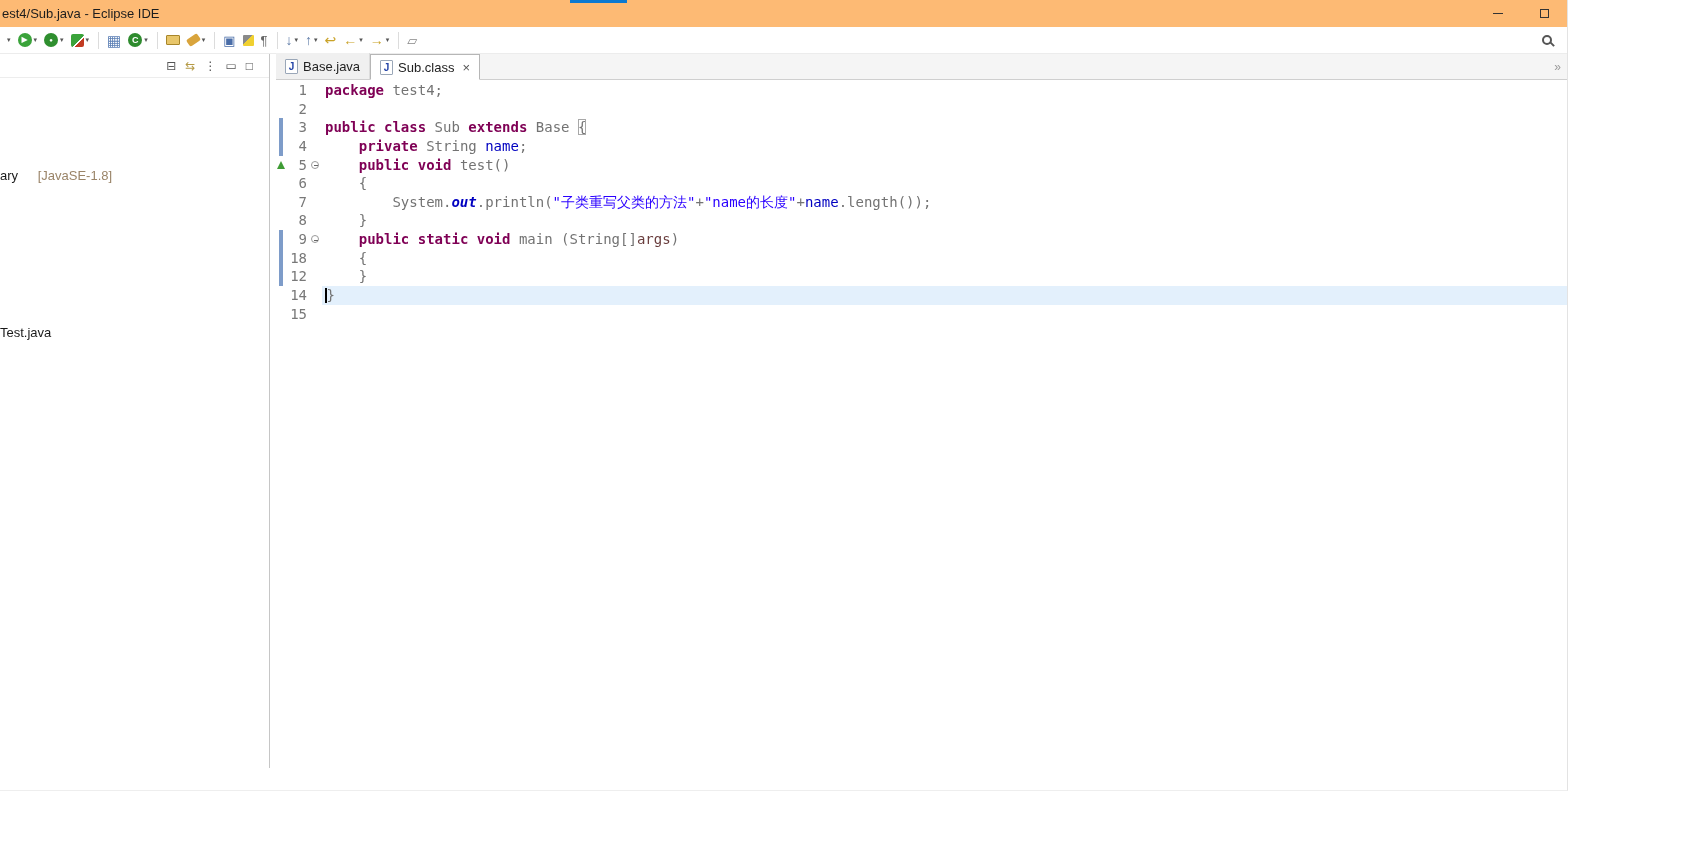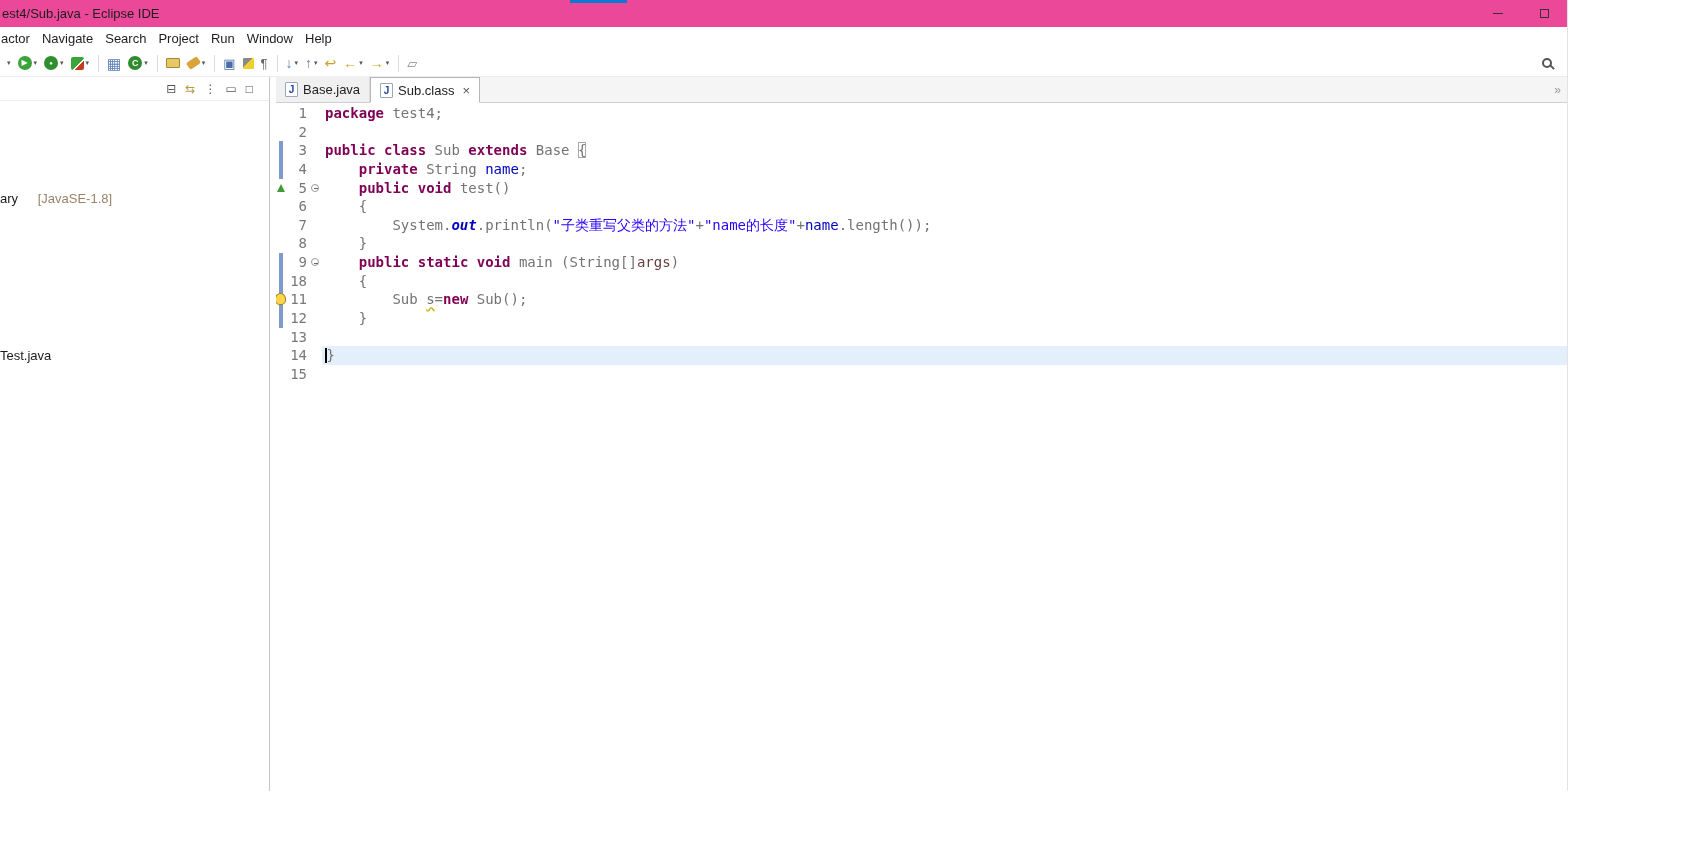--- a/index.html
+++ b/index.html
@@ -2,21 +2,21 @@
 <html><head>
 <meta charset="utf-8">
 <style>
   * { box-sizing: border-box; margin: 0; padding: 0; }
   html,body { width:1682px; height:847px; background:#fff; overflow:hidden;
               font-family:"Liberation Sans","DejaVu Sans",sans-serif; }
   .app { position:absolute; left:0; top:0; width:1568px; height:791px; background:#fff;
          border-right:1px solid #e3e3e3; border-bottom:1px solid #eee; }
 
   
-  .titlebar { position:relative; height:27px; background:#ec4899; }
+  .titlebar { position:relative; height:27px; background:#fdba74; }
   .top-accent { position:absolute; left:570px; top:0; width:57px; height:3px; }
   .win-title { position:absolute; left:2px; top:6px; font-size:13px; color:#1d1d1d; white-space:nowrap; }
   .winbtns { position:absolute; right:0; top:0; display:flex; height:27px; }
   .winbtn { width:46px; height:27px; display:flex; align-items:center; justify-content:center; }
   .min-glyph { width:10px; height:1px; background:#333; display:block; }
   .max-glyph { width:9px; height:9px; border:1px solid #333; display:block; }
 
   
   .menubar { display:flex; align-items:center; height:23px; font-size:13px; color:#1e1e1e; }
   .menu-item { padding:2px 6px; cursor:default; }
@@ -115,29 +115,20 @@
     <div class="winbtns">
       <div class="winbtn">
           <span class="min-glyph"></span>
         </div>
       <div class="winbtn">
           <span class="max-glyph"></span>
         </div>
     </div>
   </div>
 
-  <div class="menubar" id="menubar">
-      <span class="menu-item">actor</span>
-      <span class="menu-item">Navigate</span>
-      <span class="menu-item">Search</span>
-      <span class="menu-item">Project</span>
-      <span class="menu-item">Run</span>
-      <span class="menu-item">Window</span>
-      <span class="menu-item">Help</span>
-    </div>
 
   <div class="toolbar" id="toolbar">
       <span class="tbitem">
         <span class="tbcaret">▾</span>
       </span>
       <span class="tbitem">
         <span class="tbicon k-run">▶</span>
         <span class="tbcaret">▾</span>
       </span>
       <span class="tbitem">
@@ -241,22 +232,20 @@
           <div class="row"><span class="ann"></span><span class="num">1</span><span class="fold"></span><span class="codecell"><span class="seg kw">package</span><span class="seg pl"> test4;</span></span></div>
           <div class="row"><span class="ann"></span><span class="num">2</span><span class="fold"></span><span class="codecell"></span></div>
           <div class="row"><span class="ann"><span class="bar"></span></span><span class="num">3</span><span class="fold"></span><span class="codecell"><span class="seg kw">public</span><span class="seg pl"> </span><span class="seg kw">class</span><span class="seg pl"> Sub </span><span class="seg kw">extends</span><span class="seg pl"> Base </span><span class="seg pl bm">{</span></span></div>
           <div class="row"><span class="ann"><span class="bar"></span></span><span class="num">4</span><span class="fold"></span><span class="codecell"><span class="seg pl">    </span><span class="seg kw">private</span><span class="seg pl"> String </span><span class="seg fld">name</span><span class="seg pl">;</span></span></div>
           <div class="row"><span class="ann"><span class="override"></span></span><span class="num">5</span><span class="fold"><span class="foldcircle"></span></span><span class="codecell"><span class="seg pl">    </span><span class="seg kw">public</span><span class="seg pl"> </span><span class="seg kw">void</span><span class="seg pl"> test()</span></span></div>
           <div class="row"><span class="ann"></span><span class="num">6</span><span class="fold"></span><span class="codecell"><span class="seg pl">    {</span></span></div>
           <div class="row"><span class="ann"></span><span class="num">7</span><span class="fold"></span><span class="codecell"><span class="seg pl">        System.</span><span class="seg sf">out</span><span class="seg pl">.println(</span><span class="seg str">"子类重写父类的方法"</span><span class="seg pl">+</span><span class="seg str">"name的长度"</span><span class="seg pl">+</span><span class="seg fld">name</span><span class="seg pl">.length());</span></span></div>
           <div class="row"><span class="ann"></span><span class="num">8</span><span class="fold"></span><span class="codecell"><span class="seg pl">    }</span></span></div>
           <div class="row"><span class="ann"><span class="bar"></span></span><span class="num">9</span><span class="fold"><span class="foldcircle"></span></span><span class="codecell"><span class="seg pl">    </span><span class="seg kw">public</span><span class="seg pl"> </span><span class="seg kw">static</span><span class="seg pl"> </span><span class="seg kw">void</span><span class="seg pl"> main (String[]</span><span class="seg par">args</span><span class="seg pl">)</span></span></div>
           <div class="row"><span class="ann"><span class="bar"></span></span><span class="num">18</span><span class="fold"></span><span class="codecell"><span class="seg pl">    {</span></span></div>
-          <div class="row"><span class="ann"><span class="bar"></span><span class="bulb"></span></span><span class="num">11</span><span class="fold"></span><span class="codecell"><span class="seg pl">        Sub </span><span class="seg pl warn">s</span><span class="seg pl">=</span><span class="seg kw">new</span><span class="seg pl"> Sub();</span></span></div>
           <div class="row"><span class="ann"><span class="bar"></span></span><span class="num">12</span><span class="fold"></span><span class="codecell"><span class="seg pl">    }</span></span></div>
-          <div class="row"><span class="ann"></span><span class="num">13</span><span class="fold"></span><span class="codecell"></span></div>
           <div class="row current"><span class="ann"></span><span class="num">14</span><span class="fold"></span><span class="codecell"><span class="cursor"></span><span class="seg pl">}</span></span></div>
           <div class="row"><span class="ann"></span><span class="num">15</span><span class="fold"></span><span class="codecell"></span></div>
         </div>
     </div>
 
   </div>
 </div>
 
 </body></html>

